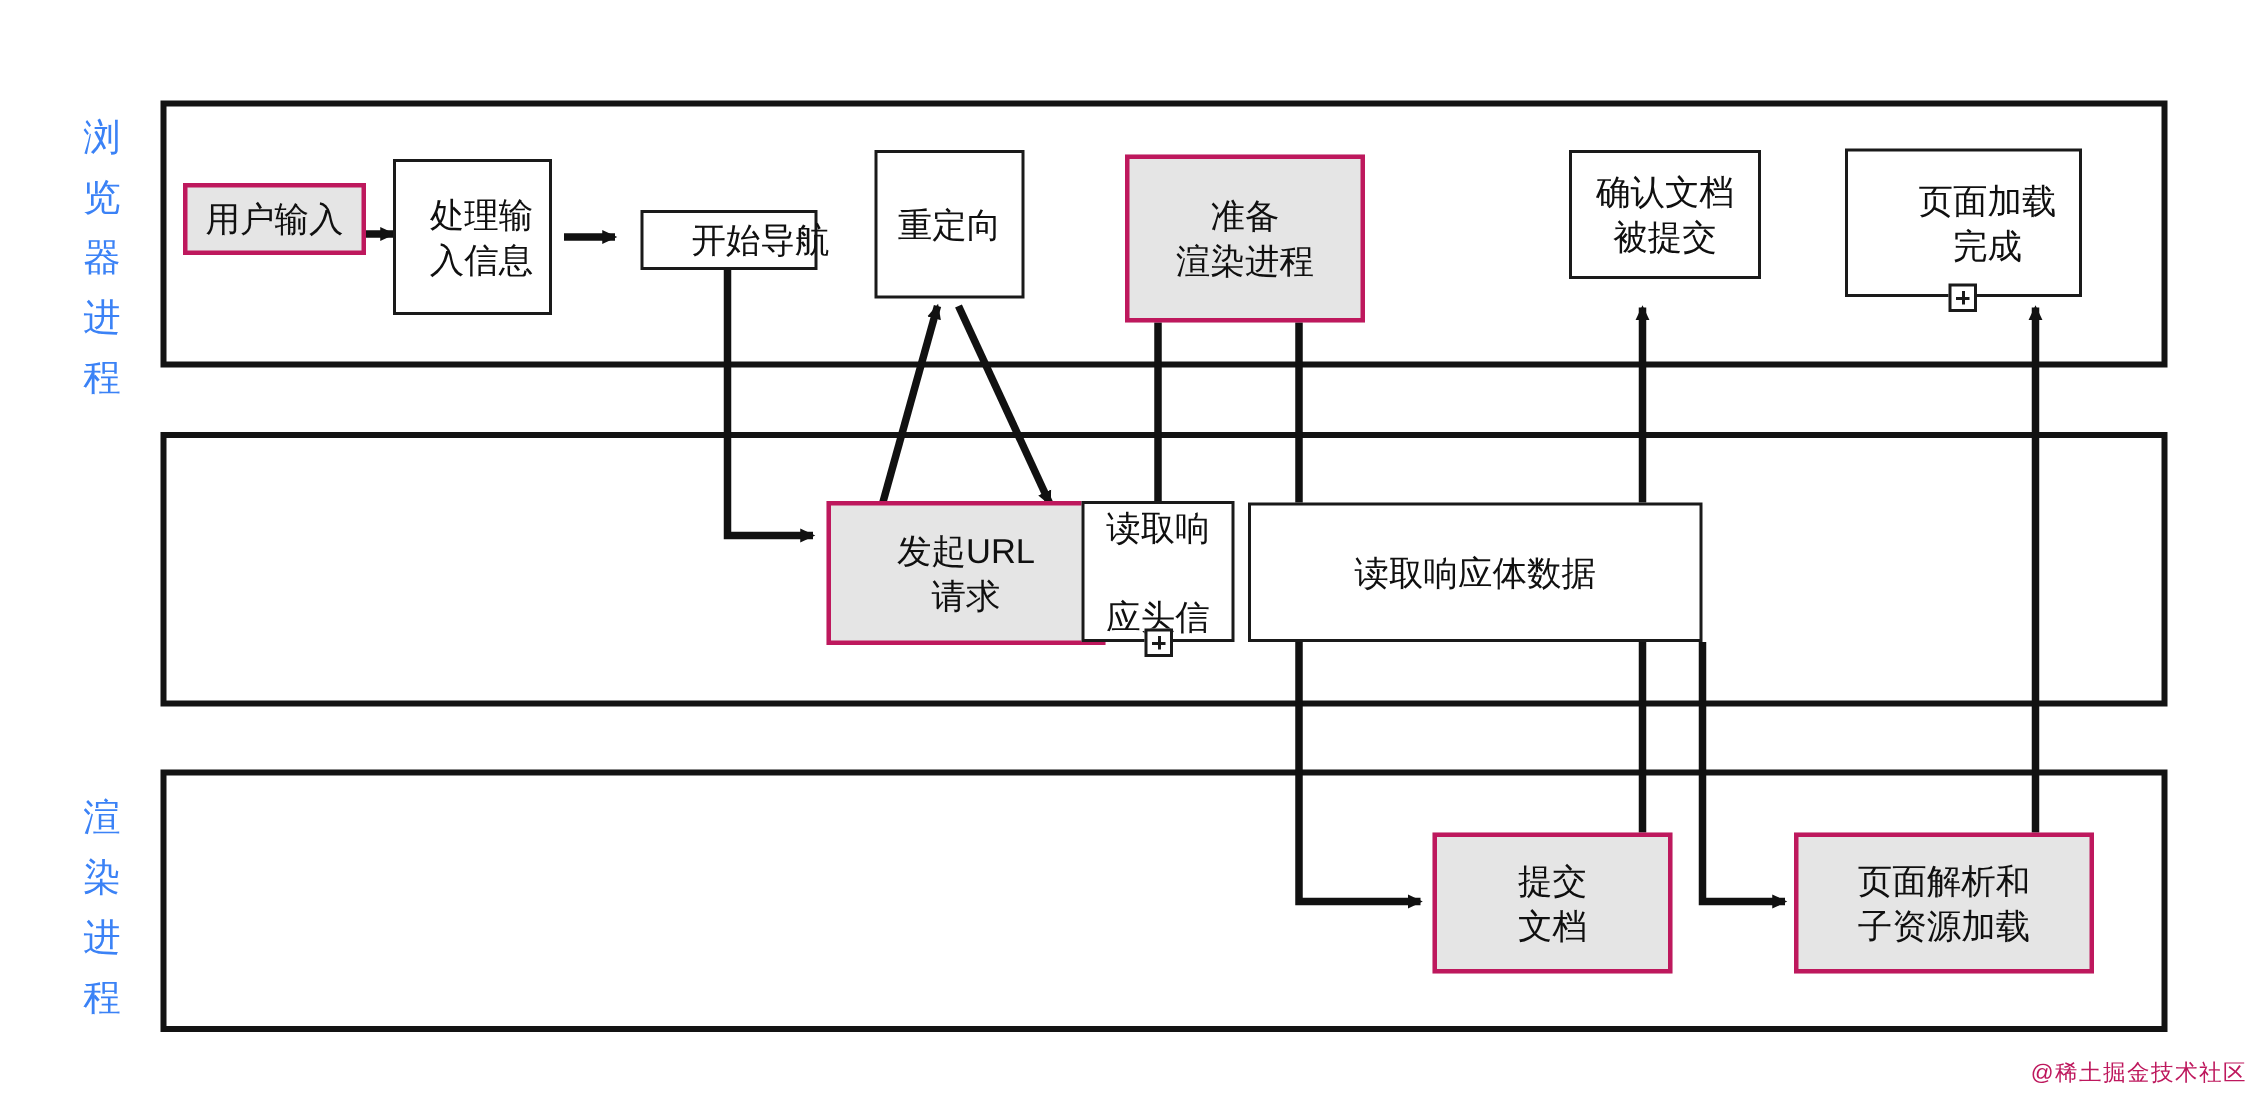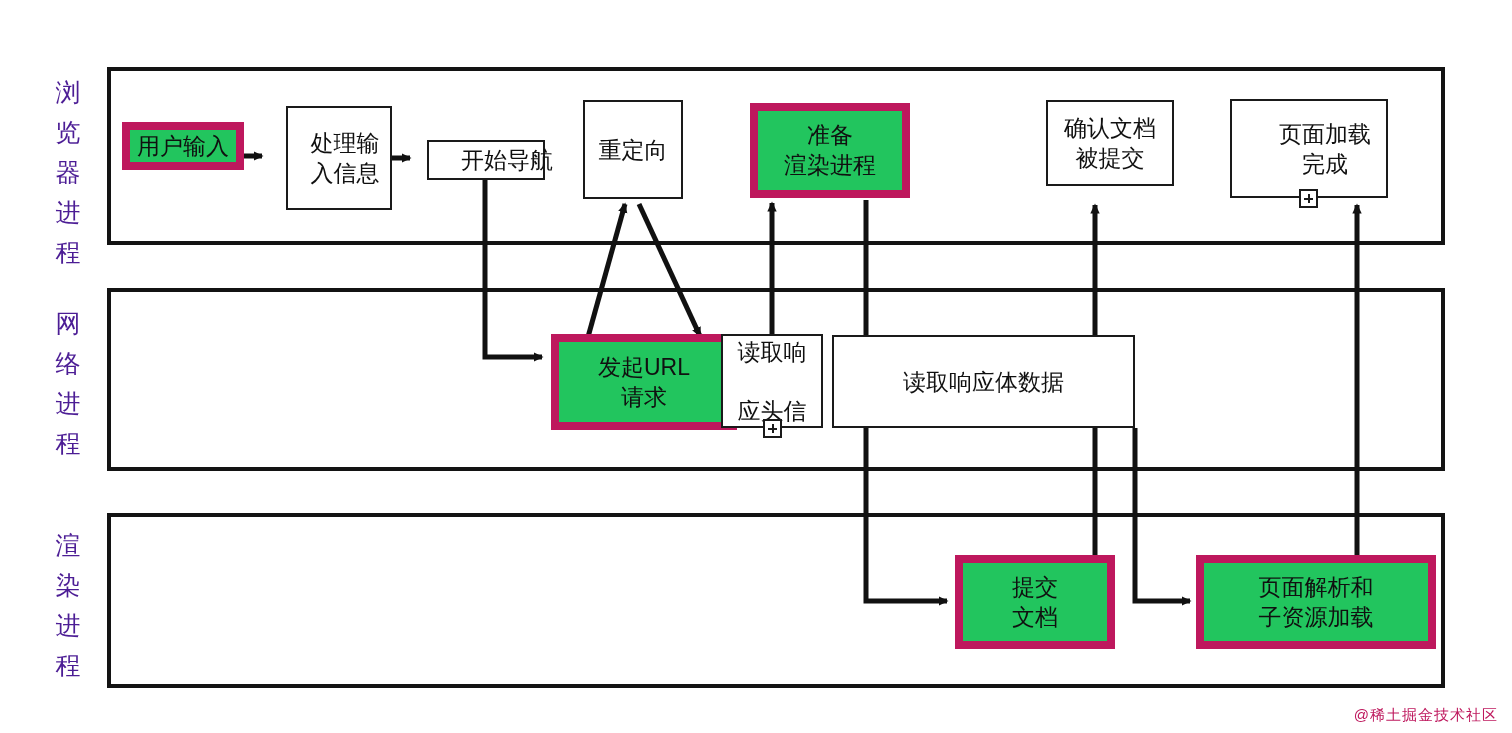--- a/index.html
+++ b/index.html
@@ -24,21 +24,21 @@
     width: 1512px;
     height: 733px;
     pointer-events: none;
   }
   .lane-label {
     position: absolute;
     width: 44px;
     text-align: center;
     font-size: 25px;
     line-height: 40px;
-    color: #4c1d95;
+    color: #3b82f6;
     letter-spacing: 0px;
     word-break: break-all;
     font-family: "Liberation Sans", "DejaVu Sans", sans-serif;
   }
   .lane {
     position: absolute;
     box-sizing: border-box;
     border: 4px solid #131313;
     background: transparent;
   }
@@ -52,22 +52,22 @@
     text-align: center;
     background: #ffffff;
     border: 3px solid #1a1a1a;
     color: #101010;
     font-size: 23px;
     line-height: 30px;
     font-family: "Liberation Sans", "DejaVu Sans", sans-serif;
     z-index: 3;
   }
   .node.blue {
-    background: #22c55e;
-    border: 8px solid #be185d;
+    background: #e5e5e5;
+    border: 3px solid #be185d;
   }
   .node.thin {
     border-width: 2px;
   }
   .node .ln {
     display: block;
     white-space: nowrap;
   }
   .plus {
     position: absolute;
@@ -101,21 +101,20 @@
     font-family: "Liberation Sans", "DejaVu Sans", sans-serif;
     user-select: none;
   }
 </style>
 </head>
 <body>
 
 <div id="stage">
 
   <div class="lane-label" style="left:46px; top:72px;">浏览器进程</div>
-  <div class="lane-label" style="left:46px; top:303px;">网络进程</div>
   <div class="lane-label" style="left:46px; top:525px;">渲染进程</div>
 
   <div class="lane" style="left:107px; top:67px;  width:1338px; height:178px;"></div>
   <div class="lane" style="left:107px; top:288px; width:1338px; height:183px;"></div>
   <div class="lane" style="left:107px; top:513px; width:1338px; height:175px;"></div>
 
   <svg class="layer" viewBox="0 0 1512 733">
     <defs>
       <marker id="ah" markerWidth="11" markerHeight="11" refX="8.5" refY="5.5" orient="auto" markerUnits="userSpaceOnUse">
         <path d="M0,0.8 L10,5.5 L0,10.2 z" fill="#111111"></path>
@@ -142,34 +141,34 @@
       <path d="M1135,428 L1135,601 L1190,601" marker-end="url(#ah)"></path>
 
       <path d="M1357,556 L1357,205" marker-end="url(#ah)"></path>
     </g>
   </svg>
 
   <div class="node blue" style="left:122px; top:122px; width:122px; height:48px;">
     <span class="ln">用户输入</span>
   </div>
 
-  <div class="node thin" style="left:286px; top:106px; width:106px; height:104px;padding-left:12px;">
+  <div class="node thin" style="left:262px; top:106px; width:106px; height:104px;padding-left:12px;">
     <span class="ln">处理输</span>
     <span class="ln">入信息</span>
   </div>
 
   <div class="node thin" style="left:427px; top:140px; width:118px; height:40px;padding-left:42px;">
     <span class="ln">开始导航</span>
   </div>
 
   <div class="node thin" style="left:583px; top:100px; width:100px; height:99px;">
     <span class="ln">重定向</span>
   </div>
 
-  <div class="node blue" style="left:750px; top:103px; width:160px; height:95px;font-family:Liberation Serif, serif;">
+  <div class="node blue" style="left:750px; top:103px; width:160px; height:112px;">
     <span class="ln">准备</span>
     <span class="ln">渲染进程</span>
   </div>
 
   <div class="node thin" style="left:1046px; top:100px; width:128px; height:86px;">
     <span class="ln">确认文档</span>
     <span class="ln">被提交</span>
   </div>
 
   <div class="node thin" style="left:1230px; top:99px; width:158px; height:99px;padding-left:32px;">
@@ -193,20 +192,20 @@
 
   <div class="node thin" style="left:832px; top:335px; width:303px; height:93px; z-index:2;">
     <span class="ln">读取响应体数据</span>
   </div>
 
   <div class="node blue" style="left:955px; top:555px; width:160px; height:94px;">
     <span class="ln">提交</span>
     <span class="ln">文档</span>
   </div>
 
-  <div class="node blue" style="left:1196px; top:555px; width:240px; height:94px;text-align:right;">
+  <div class="node blue" style="left:1196px; top:555px; width:200px; height:94px;text-align:right;">
     <span class="ln">页面解析和</span>
     <span class="ln">子资源加载</span>
   </div>
 
   <div class="watermark">@稀土掘金技术社区</div>
 
 </div>
 
 </body></html>

